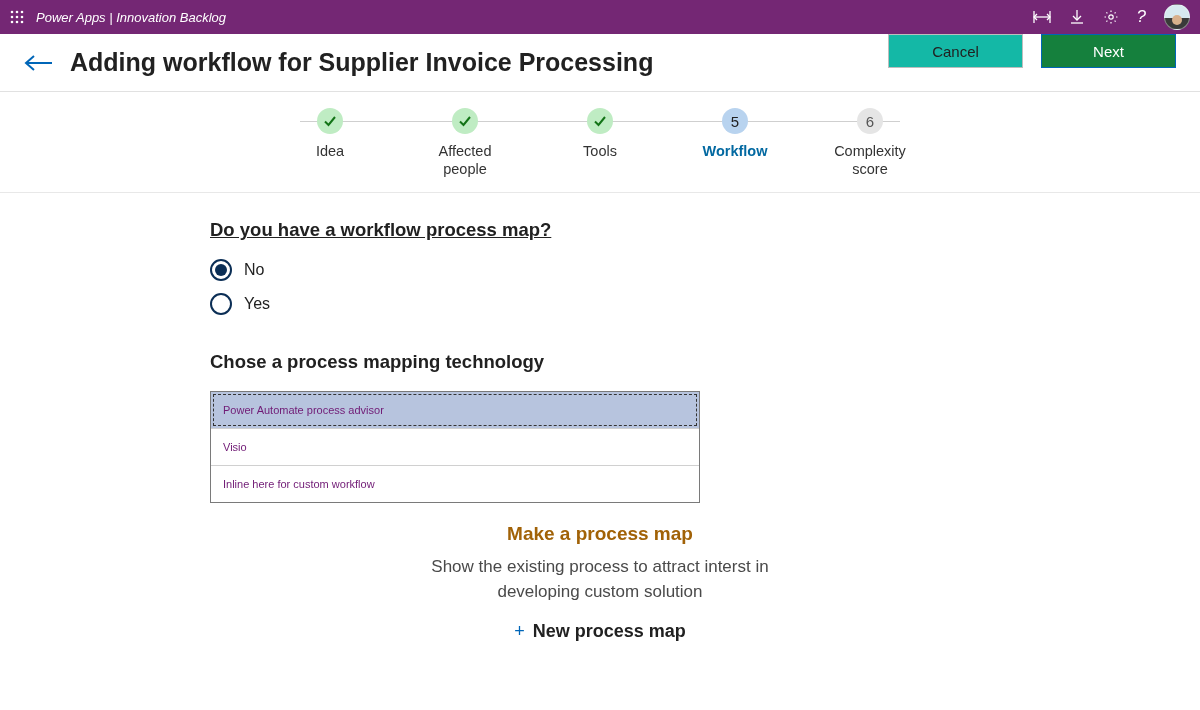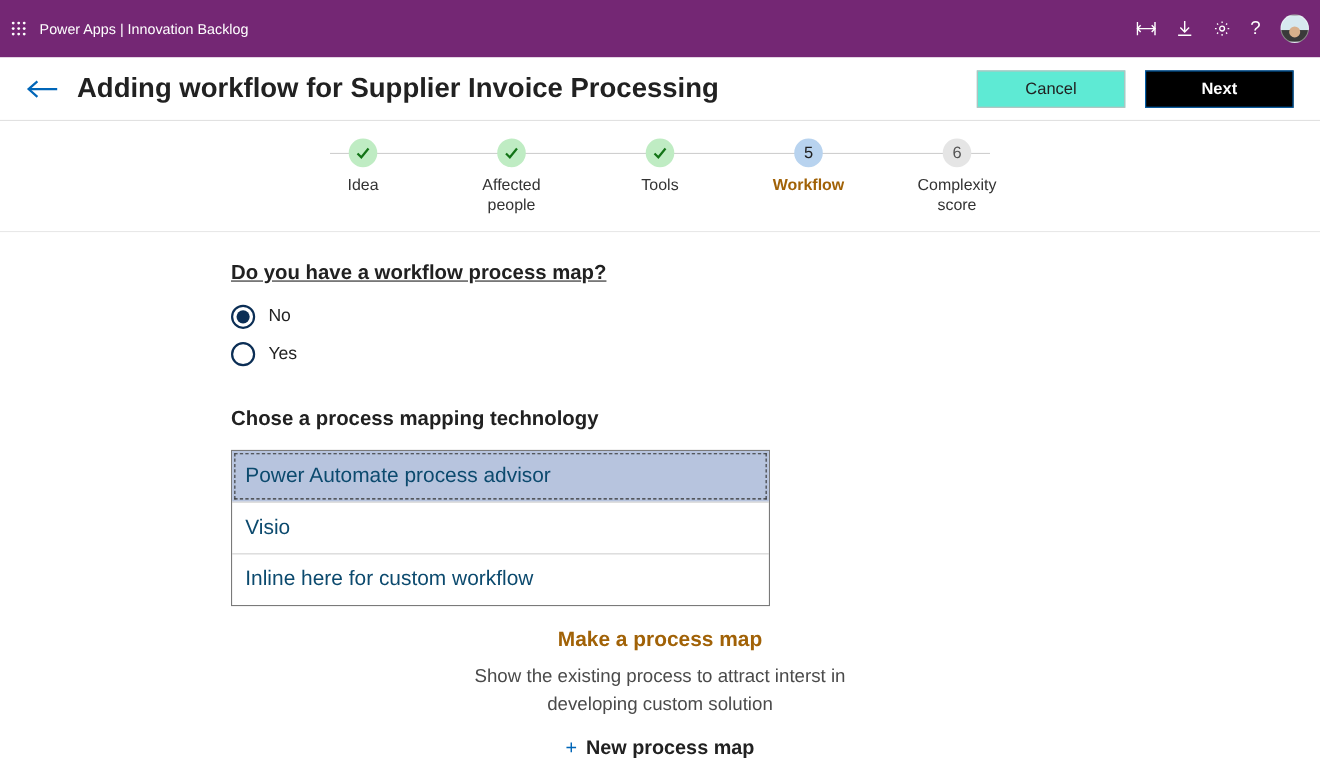--- a/index.html
+++ b/index.html
@@ -1,54 +1,54 @@
 <!DOCTYPE html>
 <html><head>
 <meta charset="utf-8">
 <style>
   * { box-sizing: border-box; margin: 0; padding: 0; }
   html, body { width: 1200px; height: 710px; font-family: "Segoe UI", Arial, sans-serif; background: #fff; overflow: hidden; }
-  .topbar { height: 52px; background: #742774; color: #fff; display: flex; align-items: center; padding: 0 10px; justify-content: space-between; font-size: 13px; }
+  .topbar { height: 34px; background: #742774; color: #fff; display: flex; align-items: center; padding: 0 10px; justify-content: space-between; font-size: 13px; font-style: italic; }
   .topbar-left { display: flex; align-items: center; gap: 12px; }
   .waffle-icon svg { display: block; }
   .topbar-title { font-weight: 400; }
   .topbar-right { display: flex; align-items: center; gap: 18px; }
   .topbar-right .ticon { color: #fff; display: flex; align-items: center; }
   .avatar { width: 26px; height: 26px; border-radius: 50%; background: linear-gradient(180deg,#d7e9ef 0 55%, #3a3a3a 55% 100%); border: 1px solid rgba(255,255,255,.4); position: relative; overflow: hidden; }
   .avatar::after { content:""; position:absolute; left:50%; top:10px; width:10px; height:10px; background:#d8b08c; border-radius:50%; transform:translateX(-50%);}
-  .header { height: 58px; border-bottom: 1px solid #e1e1e1; display: flex; align-items: center; padding: 0 24px; justify-content: space-between; }
+  .header { height: 58px; border-bottom: 1px solid #e1e1e1; display: flex; padding: 0 24px; justify-content: space-between; }
   .header-left { display: flex; align-items: center; gap: 16px; }
   .back-arrow { color: #0066b8; display:flex; align-items:center; }
   .page-title { font-size: 25px; font-weight: 700; color: #212121; }
   .header-right { display: flex; gap: 18px; }
   .btn { height: 34px; min-width: 135px; font-size: 15px; display:flex; align-items:center; justify-content:center; cursor:pointer; }
-  .btn-cancel { background: #5eead4; border: 1px solid #bdbdbd; color: #212121; }
-  .btn-next { background: #000000; color: #fff; border: 1px solid #0066b8; font-weight: 700; }
+  .btn-cancel { background: #14b8a6; border: 1px solid #bdbdbd; color: #212121; }
+  .btn-next { background: #15803d; color: #fff; border: 1px solid #0066b8; font-weight: 400; }
   .stepper-wrap { border-bottom: 1px solid #e8e8e8; padding: 16px 0 14px; }
   .stepper { width: 640px; margin: 0 auto; position: relative; }
   .step-line { position:absolute; top:13px; left:20px; right:20px; height:1px; background:#cfcfcf; z-index:0; }
   .steps { display:flex; justify-content:space-between; position:relative; z-index:1; }
   .step { display:flex; flex-direction:column; align-items:center; width:100px; text-align:center; }
   .step-circle { width:26px; height:26px; border-radius:50%; display:flex; align-items:center; justify-content:center; background:#fff; }
   .step-done { background:#bfecc3; }
   .step-done svg { stroke:#137417; }
   .step-current { background:#b8d3ef; color:#212121; font-size:15px; font-weight:400; position:relative; }
   .step-future { background:#e5e5e5; color:#555; font-size:15px; }
   .step-label { margin-top:8px; font-size:14.5px; color:#333; line-height:1.25; }
-  .step-label.bold { font-weight:700; color:#a16207; }
+  .step-label.bold { font-weight:700; color:#0369a1; }
   .content { width: 820px; margin: 0 auto; padding: 26px 0 0 0; }
   .q-heading { font-size: 18.5px; font-weight: 600; color: #212121; margin-bottom: 18px; margin-left: 20px; text-decoration: underline; }
   .radio-group { margin-left: 20px; margin-bottom: 36px; }
   .radio-row { display:flex; align-items:center; gap:12px; margin-bottom:12px; cursor:pointer; }
   .radio-outer { width:22px; height:22px; border:2px solid #0b2e55; border-radius:50%; display:flex; align-items:center; justify-content:center; }
   .radio-inner { width:12px; height:12px; border-radius:50%; background:#0b2e55; }
   .radio-label { font-size:16px; color:#222; }
   .sect-heading { font-size:18.5px; font-weight:600; color:#212121; margin-left:20px; margin-bottom:18px; }
   .listbox { margin-left:20px; width:490px; border:1px solid #7a7a7a; }
-  .listbox-item { padding:12px 12px; font-size:19px; color:#0c4a6e; border-top:1px solid #d0d0d0; cursor:pointer; }
+  .listbox-item { padding:12px 12px; font-size:11px; color:#701a75; border-top:1px solid #d0d0d0; cursor:pointer; }
   .listbox-item:first-child { border-top:none; }
   .listbox-item.selected { background:#b7c4de; outline:1px dashed #333; outline-offset:-3px; }
   .center-block { text-align:center; margin-top:20px; }
   .sub-heading { font-size:19px; font-weight:700; color:#a16207; margin-bottom:10px; }
   .helper-text { font-size:17px; color:#4a4a4a; line-height:1.45; margin:0 auto 16px; max-width:420px; }
   .new-link { font-size:18px; color:#212121; font-weight:600; display:inline-flex; align-items:center; gap:8px; cursor:pointer; }
   .plus { color:#0066b8; font-size:18px; font-weight:400; }
 </style>
 </head>
 <body>

